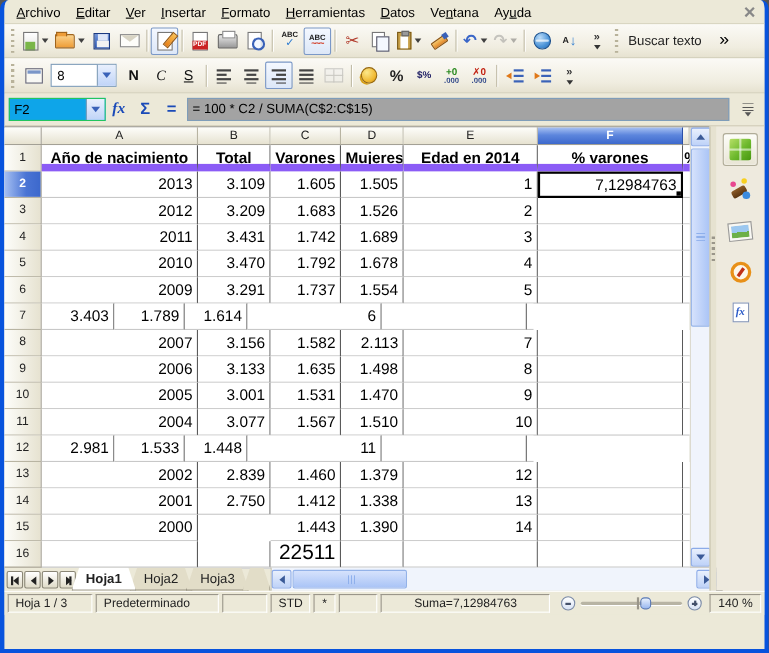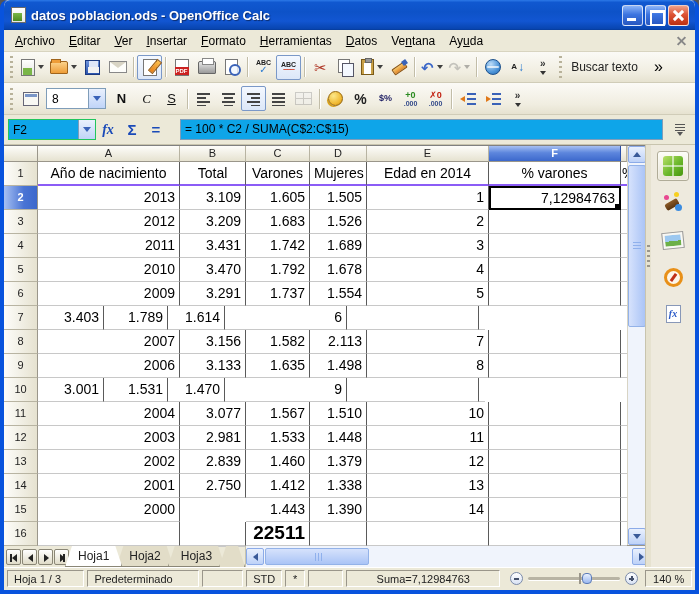--- a/index.html
+++ b/index.html
@@ -118,41 +118,41 @@
   .i-increase-indent::after { left:1px; border-left:5px solid #e07818; }
   
   .formulabar { height:30px; background:#ece9d8; display:flex; align-items:center; padding:2px 4px; border-bottom:1px solid #c8c4ae; }
   .namebox { width:88px; height:21px; background:#0ea5e9; border:1px solid #22c55e; display:flex; align-items:center; }
   .namebox .val { flex:1; font-size:12px; padding:0 4px; }
   .namebox .cbtn { width:17px; height:100%; background:linear-gradient(#e9f0fd,#c0d4f8); border-left:1px solid #7f9db9; display:flex; align-items:center; justify-content:center; }
   .namebox .cbtn::after { content:""; width:0; height:0; border-left:4px solid transparent; border-right:4px solid transparent; border-top:5px solid #3a62b8; }
   .fbtn { width:24px; height:24px; display:flex; align-items:center; justify-content:center; font-weight:bold; color:#1a4ab8; }
   .fbtn.fx { font-style:italic; font-size:14px; font-family:"Liberation Serif",serif; }
   .fbtn.sigma { font-size:15px; } .fbtn.equals { font-size:15px; }
-  .formula-input { flex:1; height:21px; background:#0ea5e9; border:1px solid #7f9db9; font-size:12px; padding:2px 4px; margin-left:12px; white-space:nowrap; overflow:hidden; }
+  .formula-input { flex:1; height:21px; background:#a3a3a3; border:1px solid #7f9db9; font-size:12px; padding:2px 4px; margin-left:2px; white-space:nowrap; overflow:hidden; }
   .fb-more { width:22px; display:flex; flex-direction:column; align-items:center; margin-left:6px; }
   .fb-more .lines { width:10px; height:7px; background:repeating-linear-gradient(180deg,#555 0 1px,transparent 1px 3px); }
   .fb-more::after { content:""; width:0; height:0; border-left:3px solid transparent; border-right:3px solid transparent; border-top:4px solid #555; margin-top:1px; }
   
   .content-row { display:flex; height:422px; }
   .left-col { width:641px; flex:none; }
   .grid-wrap { height:400px; display:flex; border-top:1px solid #808080; }
   #grid { width:623px; background:#fff; }
   .grow { display:flex; height:24px; }
   .ghead-row { height:16px; }
   .corner { width:34px; flex:none; background:linear-gradient(#fdfdfa,#e6e2d0); border-right:1px solid #9a968a; border-bottom:1px solid #9a968a; }
   .ghead { flex:none; font-size:11px; color:#222; text-align:center; line-height:15px; background:linear-gradient(#fdfdfa,#e6e2d0); border-right:1px solid #b8b4a2; border-bottom:1px solid #9a968a; }
   .ghead.sel { background:linear-gradient(180deg,#a6c0f2 0%,#5d86dd 45%,#3c68cc 100%); color:#fff; font-weight:bold; border-right:1px solid #2b50a8; }
   .ghead.sliver,.cell.sliver { width:6px; overflow:hidden; }
   .rhead { width:34px; flex:none; font-size:11px; color:#222; text-align:center; line-height:23px; background:linear-gradient(90deg,#fdfdfa,#e6e2d0); border-right:1px solid #9a968a; border-bottom:1px solid #b8b4a2; }
   .rhead.sel { background:linear-gradient(90deg,#a6c0f2,#4a74d4 60%,#3c68cc); color:#fff; font-weight:bold; }
   .cell { flex:none; font-size:14px; color:#000; line-height:23px; padding:0 4px; text-align:right; background:#fff; border-right:1px solid #5a5a5a; border-bottom:1px solid #c8c8c8; overflow:hidden; white-space:nowrap; position:relative; }
-  .cell.hcell { font-weight:normal; text-align:center; border-bottom:2px solid #8b5cf6; }
+  .cell.hcell { font-weight:bold; text-align:center; border-bottom:7px solid #8b5cf6; }
   .cell.sliver { border-right:none; padding:0 1px; text-align:left; }
-  .cell.bigcell { font-size:19px; line-height:22px; text-align:right;font-weight:bold; }
+  .cell.bigcell { font-size:19px; line-height:22px; text-align:right; }
   .cell.selcell { border:2px solid #000; line-height:20px; }
   .fh { position:absolute; right:-1px; bottom:-1px; width:5px; height:5px; background:#000; }
   
   .vscroll { width:18px; flex:none; background:#f0f4fc; border-left:1px solid #d8d4c4; display:flex; flex-direction:column; }
   .sbtn { width:18px; height:17px; flex:none; background:linear-gradient(#e9f0fd,#bed2f8); border:1px solid #8cabe8; border-radius:2px; display:flex; align-items:center; justify-content:center; }
   .sbtn::after { content:""; width:0; height:0; }
   .sbtn.up::after { border-left:4px solid transparent; border-right:4px solid transparent; border-bottom:5px solid #3a5a98; }
   .sbtn.down::after { border-left:4px solid transparent; border-right:4px solid transparent; border-top:5px solid #3a5a98; }
   .sbtn.left::after { border-top:4px solid transparent; border-bottom:4px solid transparent; border-right:5px solid #3a5a98; }
   .sbtn.right::after { border-top:4px solid transparent; border-bottom:4px solid transparent; border-left:5px solid #3a5a98; }
@@ -163,21 +163,21 @@
   .tabbar { height:22px; display:flex; align-items:stretch; background:#ece9d8; border-top:1px solid #9a968a; }
   .tabnav { display:flex; align-items:center; gap:1px; padding:0 2px; }
   .navb { width:15px; height:16px; background:linear-gradient(#fff,#e0dcc8); border:1px solid #8a8676; border-radius:2px; position:relative; }
   .navb::after { content:""; position:absolute; top:4px; width:0; height:0; border-top:4px solid transparent; border-bottom:4px solid transparent; }
   .navb.first::after,.navb.prev::after { left:5px; border-right:5px solid #222; }
   .navb.next::after,.navb.last::after { left:5px; border-left:5px solid #222; }
   .navb.first::before,.navb.last::before { content:""; position:absolute; top:4px; width:2px; height:8px; background:#222; }
   .navb.first::before { left:3px; } .navb.last::before { right:3px; }
   .tabs { display:flex; align-items:stretch; }
   .tab { padding:2px 12px 0 12px; font-size:12px; color:#222; background:#e2ddc8; border:1px solid #8a8676; border-top:none; clip-path:polygon(7px 0,calc(100% - 7px) 0,100% 100%,0 100%); margin-left:-6px; line-height:17px; }
-  .tab.active { background:#fff; font-weight:normal; z-index:2; }
+  .tab.active { background:#fff; font-weight:bold; z-index:2; }
   .tabfill { width:46px; border-bottom:none; }
   .hscroll { width:405px; flex:none; background:#f0f4fc; display:flex; align-items:center; position:relative; border-left:1px solid #c8c4ae; }
   .htrack { flex:1; height:18px; position:relative; }
   .hthumb { position:absolute; left:1px; top:0; width:104px; height:17px; background:linear-gradient(#d6e2fc,#aac4f6); border:1px solid #93b2e8; border-radius:2px;
     background-image:repeating-linear-gradient(90deg,transparent 0 2px,#8fb0ec 2px 3px),linear-gradient(#d6e2fc,#aac4f6); background-size:9px 8px,100% 100%; background-repeat:no-repeat; background-position:47px 4px,0 0; }
   .hsplit { width:6px; background:#181818; flex:none; }
   .tab-rest { flex:1; background:#ece9d8; }
   
   .vsplit { width:6px; background:#e6e2d0; border-left:1px solid #c8c4ae; position:relative; }
   .vsplit::after { content:""; position:absolute; left:1px; top:100px; width:3px; height:24px; background:repeating-linear-gradient(180deg,#9a968a 0 2px,transparent 2px 5px); }
@@ -207,27 +207,20 @@
   .zbtn.plus::after { content:""; position:absolute; left:5px; top:3px; width:2px; height:5px; background:#44506a; border:0; }
   .ztrack { width:92px; height:3px; background:#b8b4a4; border-radius:2px; position:relative; box-shadow:0 1px 0 #fff; }
   .ztick { position:absolute; left:55%; top:-4px; width:2px; height:11px; background:#9a968a; }
   .zthumb { position:absolute; left:58%; top:-4px; width:10px; height:11px; border-radius:4px; background:linear-gradient(#e8f0fd,#9ab8f0); border:1px solid #5a7ab8; }
 </style>
 </head>
 <body>
 
 <div class="window">
 
-  <div class="titlebar">
-    <span class="doc-icon"></span>
-    <span class="title-text">datos poblacion.ods - OpenOffice Calc</span>
-    <span class="tb-btn tb-min"></span>
-    <span class="tb-btn tb-max"></span>
-    <span class="tb-btn tb-close close"></span>
-  </div>
 
   <div class="menubar">
     <span id="menu-items" style="display:flex">
         <span class="menu-item"><u>A</u>rchivo</span>
         <span class="menu-item"><u>E</u>ditar</span>
         <span class="menu-item"><u>V</u>er</span>
         <span class="menu-item"><u>I</u>nsertar</span>
         <span class="menu-item"><u>F</u>ormato</span>
         <span class="menu-item"><u>H</u>erramientas</span>
         <span class="menu-item"><u>D</u>atos</span>
@@ -536,40 +529,40 @@
               <div class="cell" style="width: 142px;">2006</div>
               <div class="cell" style="width: 66px;">3.133</div>
               <div class="cell" style="width: 64px;">1.635</div>
               <div class="cell" style="width: 57px;">1.498</div>
               <div class="cell" style="width: 122px;">8</div>
               <div class="cell" style="width: 132px;"></div>
               <div class="cell sliver"></div>
             </div>
             <div class="grow">
               <div class="rhead">10</div>
+              <div class="cell" style="width: 142px;">2005</div>
               <div class="cell" style="width: 66px;">3.001</div>
               <div class="cell" style="width: 64px;">1.531</div>
               <div class="cell" style="width: 57px;">1.470</div>
               <div class="cell" style="width: 122px;">9</div>
               <div class="cell" style="width: 132px;"></div>
               <div class="cell sliver"></div>
             </div>
             <div class="grow">
               <div class="rhead">11</div>
               <div class="cell" style="width: 142px;">2004</div>
               <div class="cell" style="width: 66px;">3.077</div>
               <div class="cell" style="width: 64px;">1.567</div>
               <div class="cell" style="width: 57px;">1.510</div>
               <div class="cell" style="width: 122px;">10</div>
               <div class="cell" style="width: 132px;"></div>
               <div class="cell sliver"></div>
             </div>
             <div class="grow">
               <div class="rhead">12</div>
-              <div class="cell" style="width: 142px;">2003</div>
               <div class="cell" style="width: 66px;">2.981</div>
               <div class="cell" style="width: 64px;">1.533</div>
               <div class="cell" style="width: 57px;">1.448</div>
               <div class="cell" style="width: 122px;">11</div>
               <div class="cell" style="width: 132px;"></div>
               <div class="cell sliver"></div>
             </div>
             <div class="grow">
               <div class="rhead">13</div>
               <div class="cell" style="width: 142px;">2002</div>

